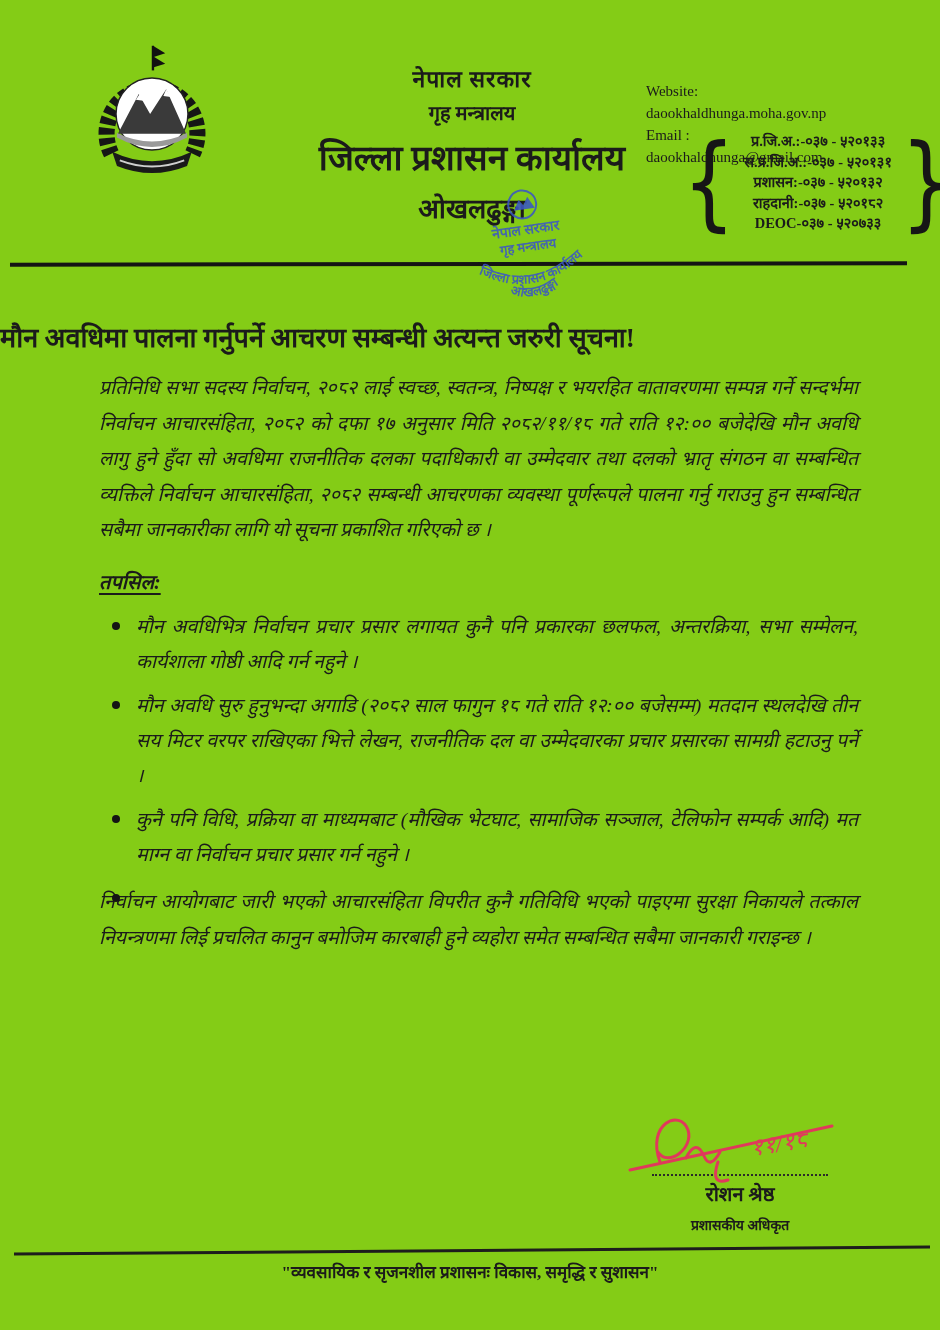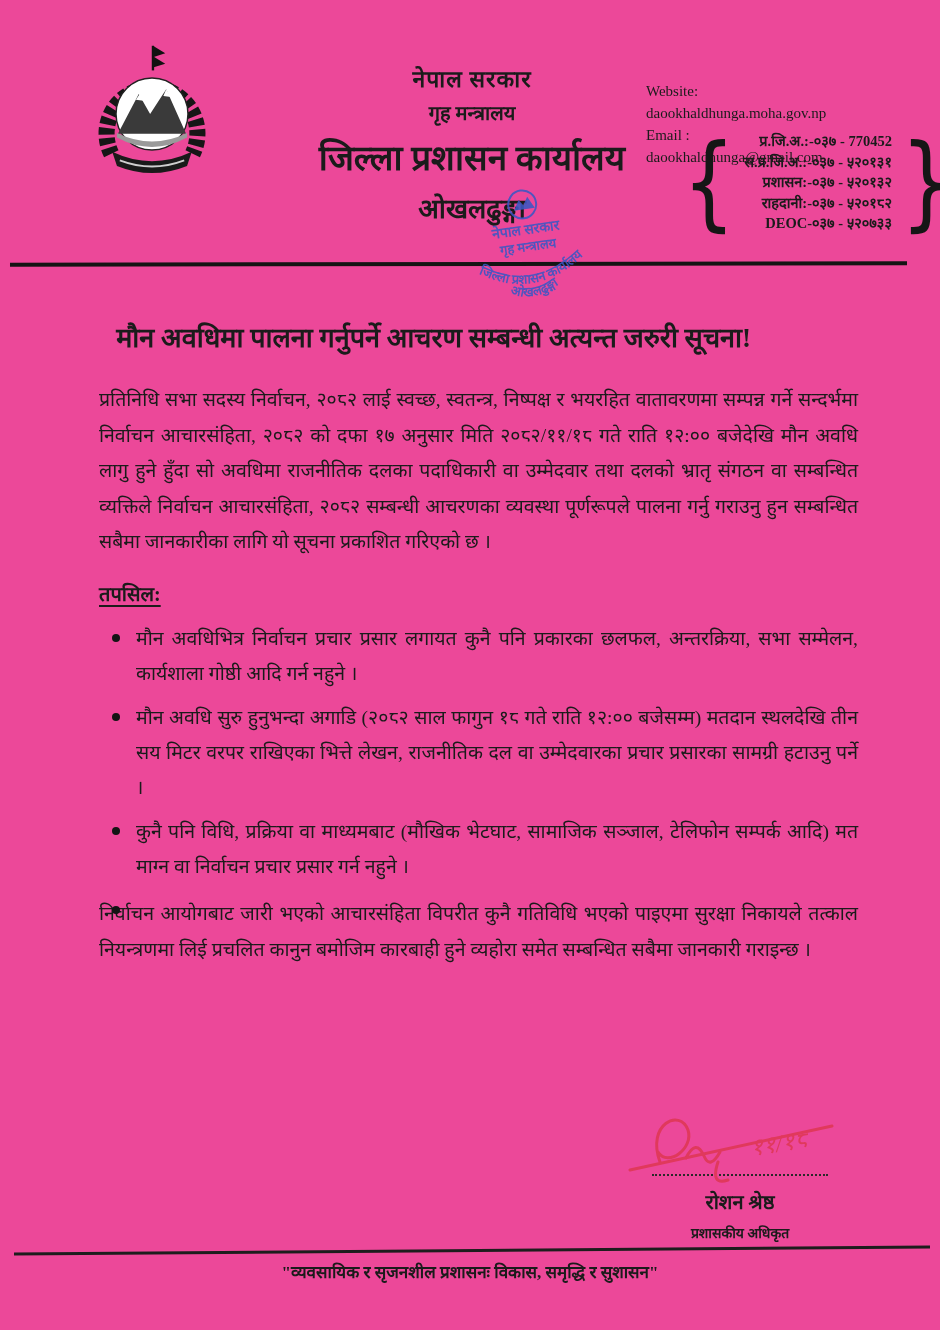--- a/index.html
+++ b/index.html
@@ -1,62 +1,62 @@
 <!DOCTYPE html>
 <html lang="ne"><head>
 <meta charset="utf-8">
 <title>Document</title>
 <style>
   * { margin:0; padding:0; box-sizing:border-box; }
   html,body { background:#e9e9e6; }
   .page {
     position:relative; width:940px; height:1330px; margin:0 auto;
-    background:#ec4899; overflow:hidden;
+    background:#84cc16; overflow:hidden;
     font-family:"Liberation Serif","DejaVu Serif",serif; color:#1b1b1b;
   }
   
   .emblem { position:absolute; left:88px; top:42px; width:128px; height:142px; }
   .head-center { position:absolute; left:262px; top:62px; width:420px; text-align:center; }
   .head-gov      { font-size:23px; font-weight:bold; letter-spacing:1px; }
   .head-ministry { font-size:20px; font-weight:bold; margin-top:5px; }
   .head-office   { font-size:35px; font-weight:bold; margin-top:7px; white-space:nowrap; }
   .head-district { font-size:27px; font-weight:bold; margin-top:9px; }
   .contact { position:absolute; left:646px; top:80px; width:270px; font-size:15px; line-height:22px; }
   .contact-row { display:flex; white-space:nowrap;flex-direction:column; }
   .contact-label { display:inline-block; width:64px; }
   .phones { position:absolute; left:676px; top:131px; width:246px; display:flex; align-items:center; }
   .brace { font-family:"DejaVu Sans",sans-serif; font-size:104px; font-weight:400;
            line-height:100px; color:#161616; transform:scaleX(.8); }
   .phone-table { flex:1; padding:0 2px; }
-  .phone-row { display:flex; justify-content:flex-end; font-size:14.5px;
+  .phone-row { display:flex; justify-content:center; font-size:14.5px;
                font-weight:bold; line-height:20.5px; white-space:nowrap; }
   .letter-no { position:absolute; left:66px; top:210px; font-size:18px; font-weight:bold; line-height:28px; }
   .rule-top { position:absolute; left:10px; top:262px; width:897px; height:4px;
               background:#141414; transform:rotate(-.1deg); }
   .stamp { position:absolute; left:446px; top:182px; width:166px; height:142px;
            transform:rotate(-8deg); opacity:.88; }
   
-  .notice-title { position:absolute; left:0; top:318px; width:751px; text-align:right;
+  .notice-title { position:absolute; left:0; top:318px; width:751px; text-align:left;
                   font-size:27px; font-weight:bold; }
-  .content { position:absolute; left:99px; top:382px; width:759px;
-             font-size:19.5px; line-height:35.5px; text-align:justify; }
+  .content { position:absolute; left:99px; top:370px; width:759px;
+             font-size:19.5px; line-height:35.5px; text-align:justify;font-style:italic; }
   .details-heading { margin-top:17px; font-size:20px; font-weight:bold;
                      text-decoration:underline; text-underline-offset:4px; }
   .bullets { list-style:none; margin-top:9px; }
   .bullets li { position:relative; padding-left:37px; line-height:35px; margin-bottom:9px; }
   .bullets li .dot { position:absolute; left:13px; top:13px; width:8px; height:8px;
                      border-radius:50%; background:#141414; }
   .closing { margin-top:12px; }
   .date-block { margin-top:10px; padding-left:15px; font-weight:bold; line-height:33px;
                 font-size:19.5px; text-align:left; }
   
   .sig-block { position:absolute; left:612px; top:1106px; width:256px; text-align:center; }
   .sig-svg { display:block; margin:0 auto -10px auto; }
   .sig-dots { width:176px; margin:0 auto; border-top:2.5px dotted #2a2a2a; }
-  .sig-name  { font-size:20px; font-weight:bold; margin-top:12px; }
+  .sig-name  { font-size:20px; font-weight:bold; margin-top:4px; }
   .sig-title { font-size:14px; font-weight:bold; margin-top:8px; }
   
   .rule-bottom { position:absolute; left:14px; top:1249px; width:916px; height:2.5px;
                  background:#1d1d1d; transform:rotate(-.45deg); }
   .motto { position:absolute; left:0; top:1260px; width:940px; text-align:center;
            font-size:17px; font-weight:bold; }
 </style>
 </head>
 <body>
 
@@ -90,21 +90,21 @@
       <span class="contact-label">Email :</span>
       <span>daookhaldhunga@gmail.com</span>
     </div>
   </div>
 
   <div class="phones">
     <span class="brace">{</span>
     <div class="phone-table">
       <div class="phone-row">
         <span>प्र.जि.अ.:-</span>
-        <span>०३७ - 770452</span>
+        <span>०३७ - ५२०१३३</span>
       </div>
       <div class="phone-row">
         <span>स.प्र.जि.अ.:-</span>
         <span>०३७ - ५२०१३१</span>
       </div>
       <div class="phone-row">
         <span>प्रशासन:-</span>
         <span>०३७ - ५२०१३२</span>
       </div>
       <div class="phone-row">

